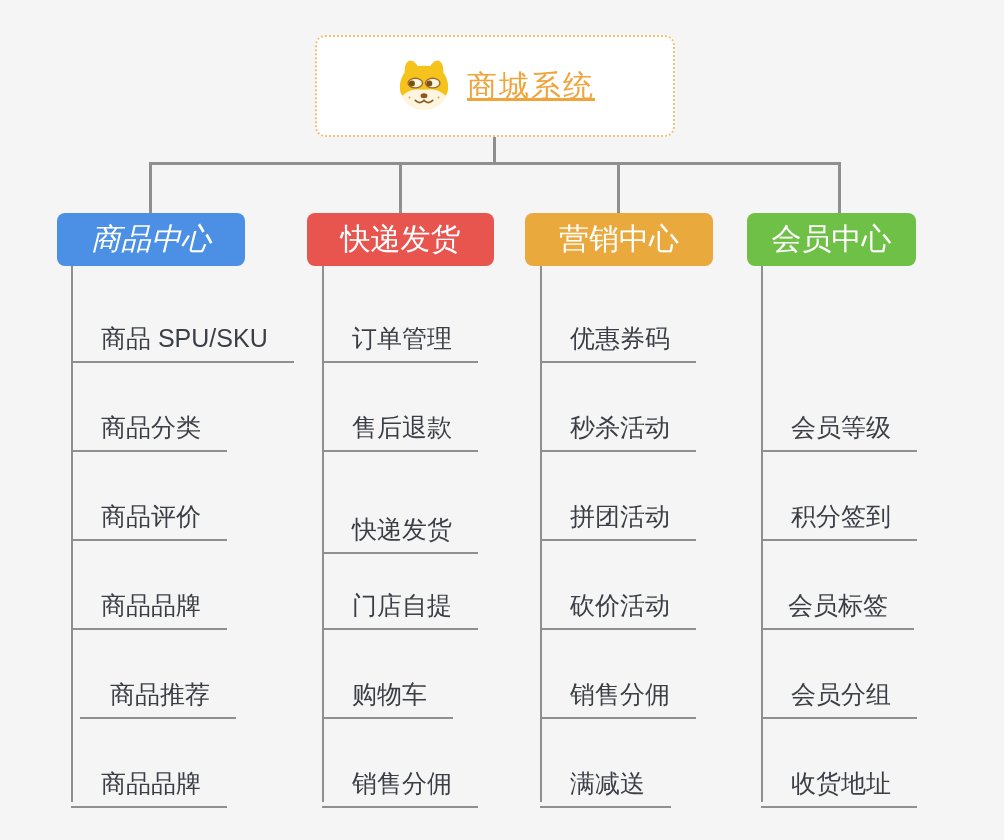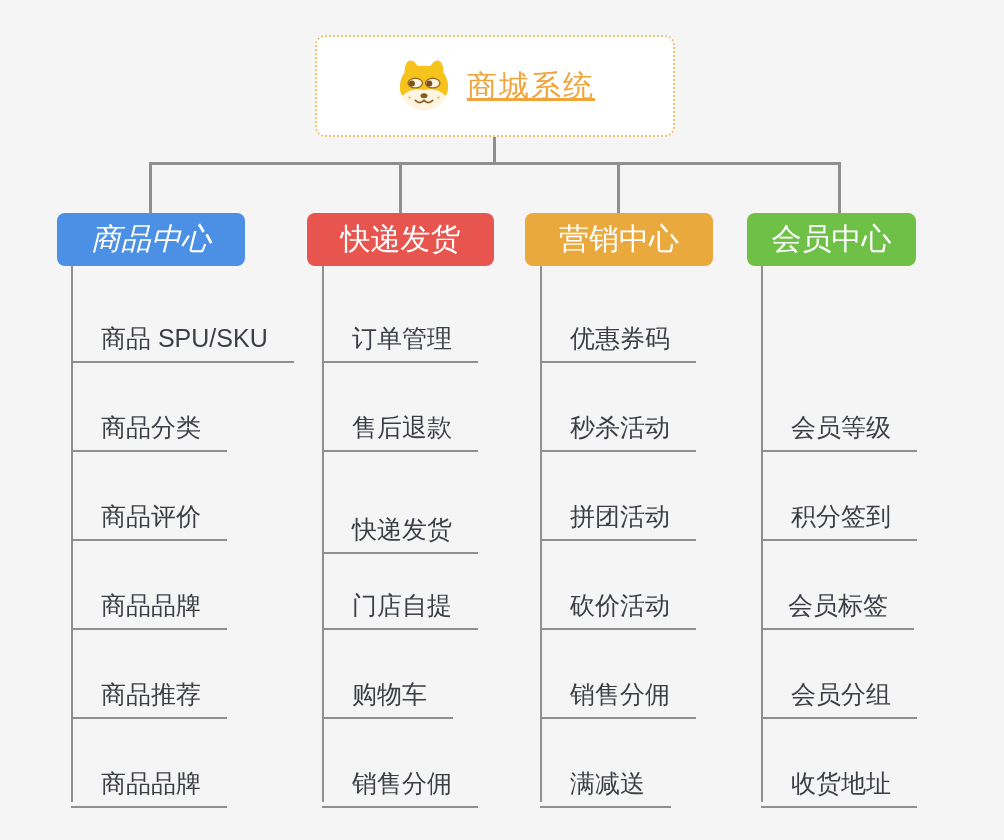--- a/index.html
+++ b/index.html
@@ -123,21 +123,21 @@
 
   <div class="line" style="left:71px;  top:266px; width:2px; height:536px;"></div>
   <div class="line" style="left:322px; top:266px; width:2px; height:536px;"></div>
   <div class="line" style="left:540px; top:266px; width:2px; height:536px;"></div>
   <div class="line" style="left:761px; top:266px; width:2px; height:536px;"></div>
 
   <div class="child-item" style="left:71px;  top:315px;">商品 SPU/SKU</div>
   <div class="child-item" style="left:71px;  top:404px;">商品分类</div>
   <div class="child-item" style="left:71px;  top:493px;">商品评价</div>
   <div class="child-item" style="left:71px;  top:582px;">商品品牌</div>
-  <div class="child-item" style="left:71px;  top:671px;">商品推荐</div>
+  <div class="child-item" style="left:80px;  top:671px;">商品推荐</div>
   <div class="child-item" style="left:71px;  top:760px;">商品品牌</div>
 
   <div class="child-item" style="left:322px; top:315px;">订单管理</div>
   <div class="child-item" style="left:322px; top:404px;">售后退款</div>
   <div class="child-item" style="left:322px; top:506px;text-align:right;">快递发货</div>
   <div class="child-item" style="left:322px; top:582px;">门店自提</div>
   <div class="child-item" style="left:322px; top:671px;">购物车</div>
   <div class="child-item" style="left:322px; top:760px;">销售分佣</div>
 
   <div class="child-item" style="left:540px; top:315px;">优惠券码</div>

